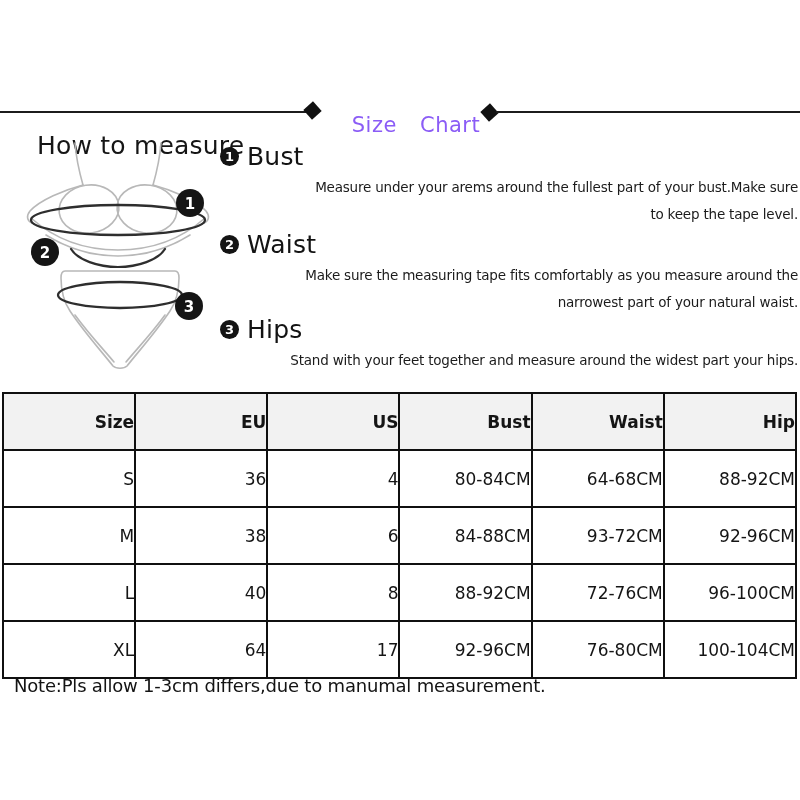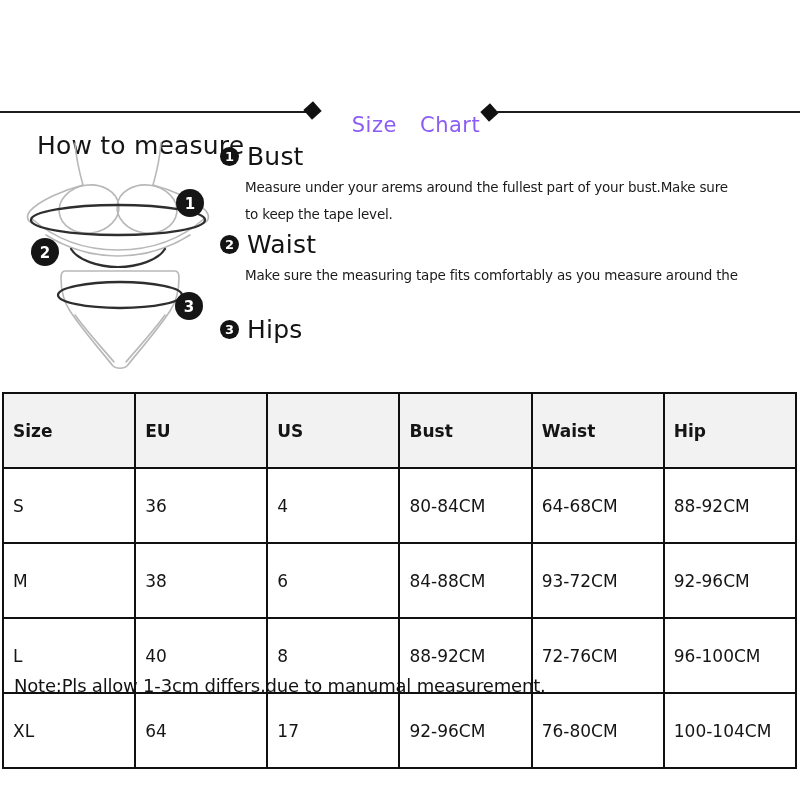--- a/index.html
+++ b/index.html
@@ -29,32 +29,32 @@
   .sec-bust{top:141px;}
   .sec-waist{top:229px;}
   .sec-hips{top:314px;}
   .guide-head{display:flex;align-items:center;gap:8px;height:30px;}
   .marker{
     width:19px;height:19px;border-radius:50%;background:#131313;color:#fff;
     font-size:13px;font-weight:bold;display:inline-flex;align-items:center;justify-content:center;
     flex:0 0 19px;
   }
   .guide-title{font-size:25px;font-weight:400;color:#131313;letter-spacing:.2px;}
-  .guide-lines{margin:3px 0 0 25px;}
+  .guide-lines{margin:3px 0 0 25px;text-align:right;}
   .guide-line{
     font-size:13.5px;line-height:27px;white-space:nowrap;color:#1b1b1b;letter-spacing:-.2px;
   }
   
   .size-table{
     position:absolute;left:2px;top:392px;width:795px;
     border-collapse:collapse;table-layout:fixed;
   }
   .size-table th,.size-table td{
-    border:2px solid #101010;height:55px;text-align:left;vertical-align:middle;
-    font-size:17px;padding:9px;color:#151515;
+    border:2px solid #101010;height:55px;text-align:right;vertical-align:middle;
+    font-size:17px;padding:0;color:#151515;
   }
   .size-table th{background:#f2f2f2;font-weight:bold;}
   
   .note{
     position:absolute;left:14px;top:675px;font-size:18px;color:#131313;letter-spacing:-.2px;text-align:right;
   }
 </style>
 </head>
 <body>
 
@@ -118,27 +118,31 @@
     </div>
   </div>
 
   <div class="guide-section sec-waist">
     <div class="guide-head">
       <span class="marker">2</span>
       <span class="guide-title">Waist</span>
     </div>
     <div class="guide-lines">
       <div class="guide-line">Make sure the measuring tape fits comfortably as you measure around the</div>
+      <div class="guide-line">narrowest part of your natural waist.</div>
     </div>
   </div>
 
   <div class="guide-section sec-hips">
     <div class="guide-head">
       <span class="marker">3</span>
       <span class="guide-title">Hips</span>
+    </div>
+    <div class="guide-lines">
+      <div class="guide-line">Stand with your feet together and measure around the widest part your hips.</div>
     </div>
   </div>
 
   <table class="size-table">
     <thead>
       <tr>
         <th>Size</th>
         <th>EU</th>
         <th>US</th>
         <th>Bust</th>

